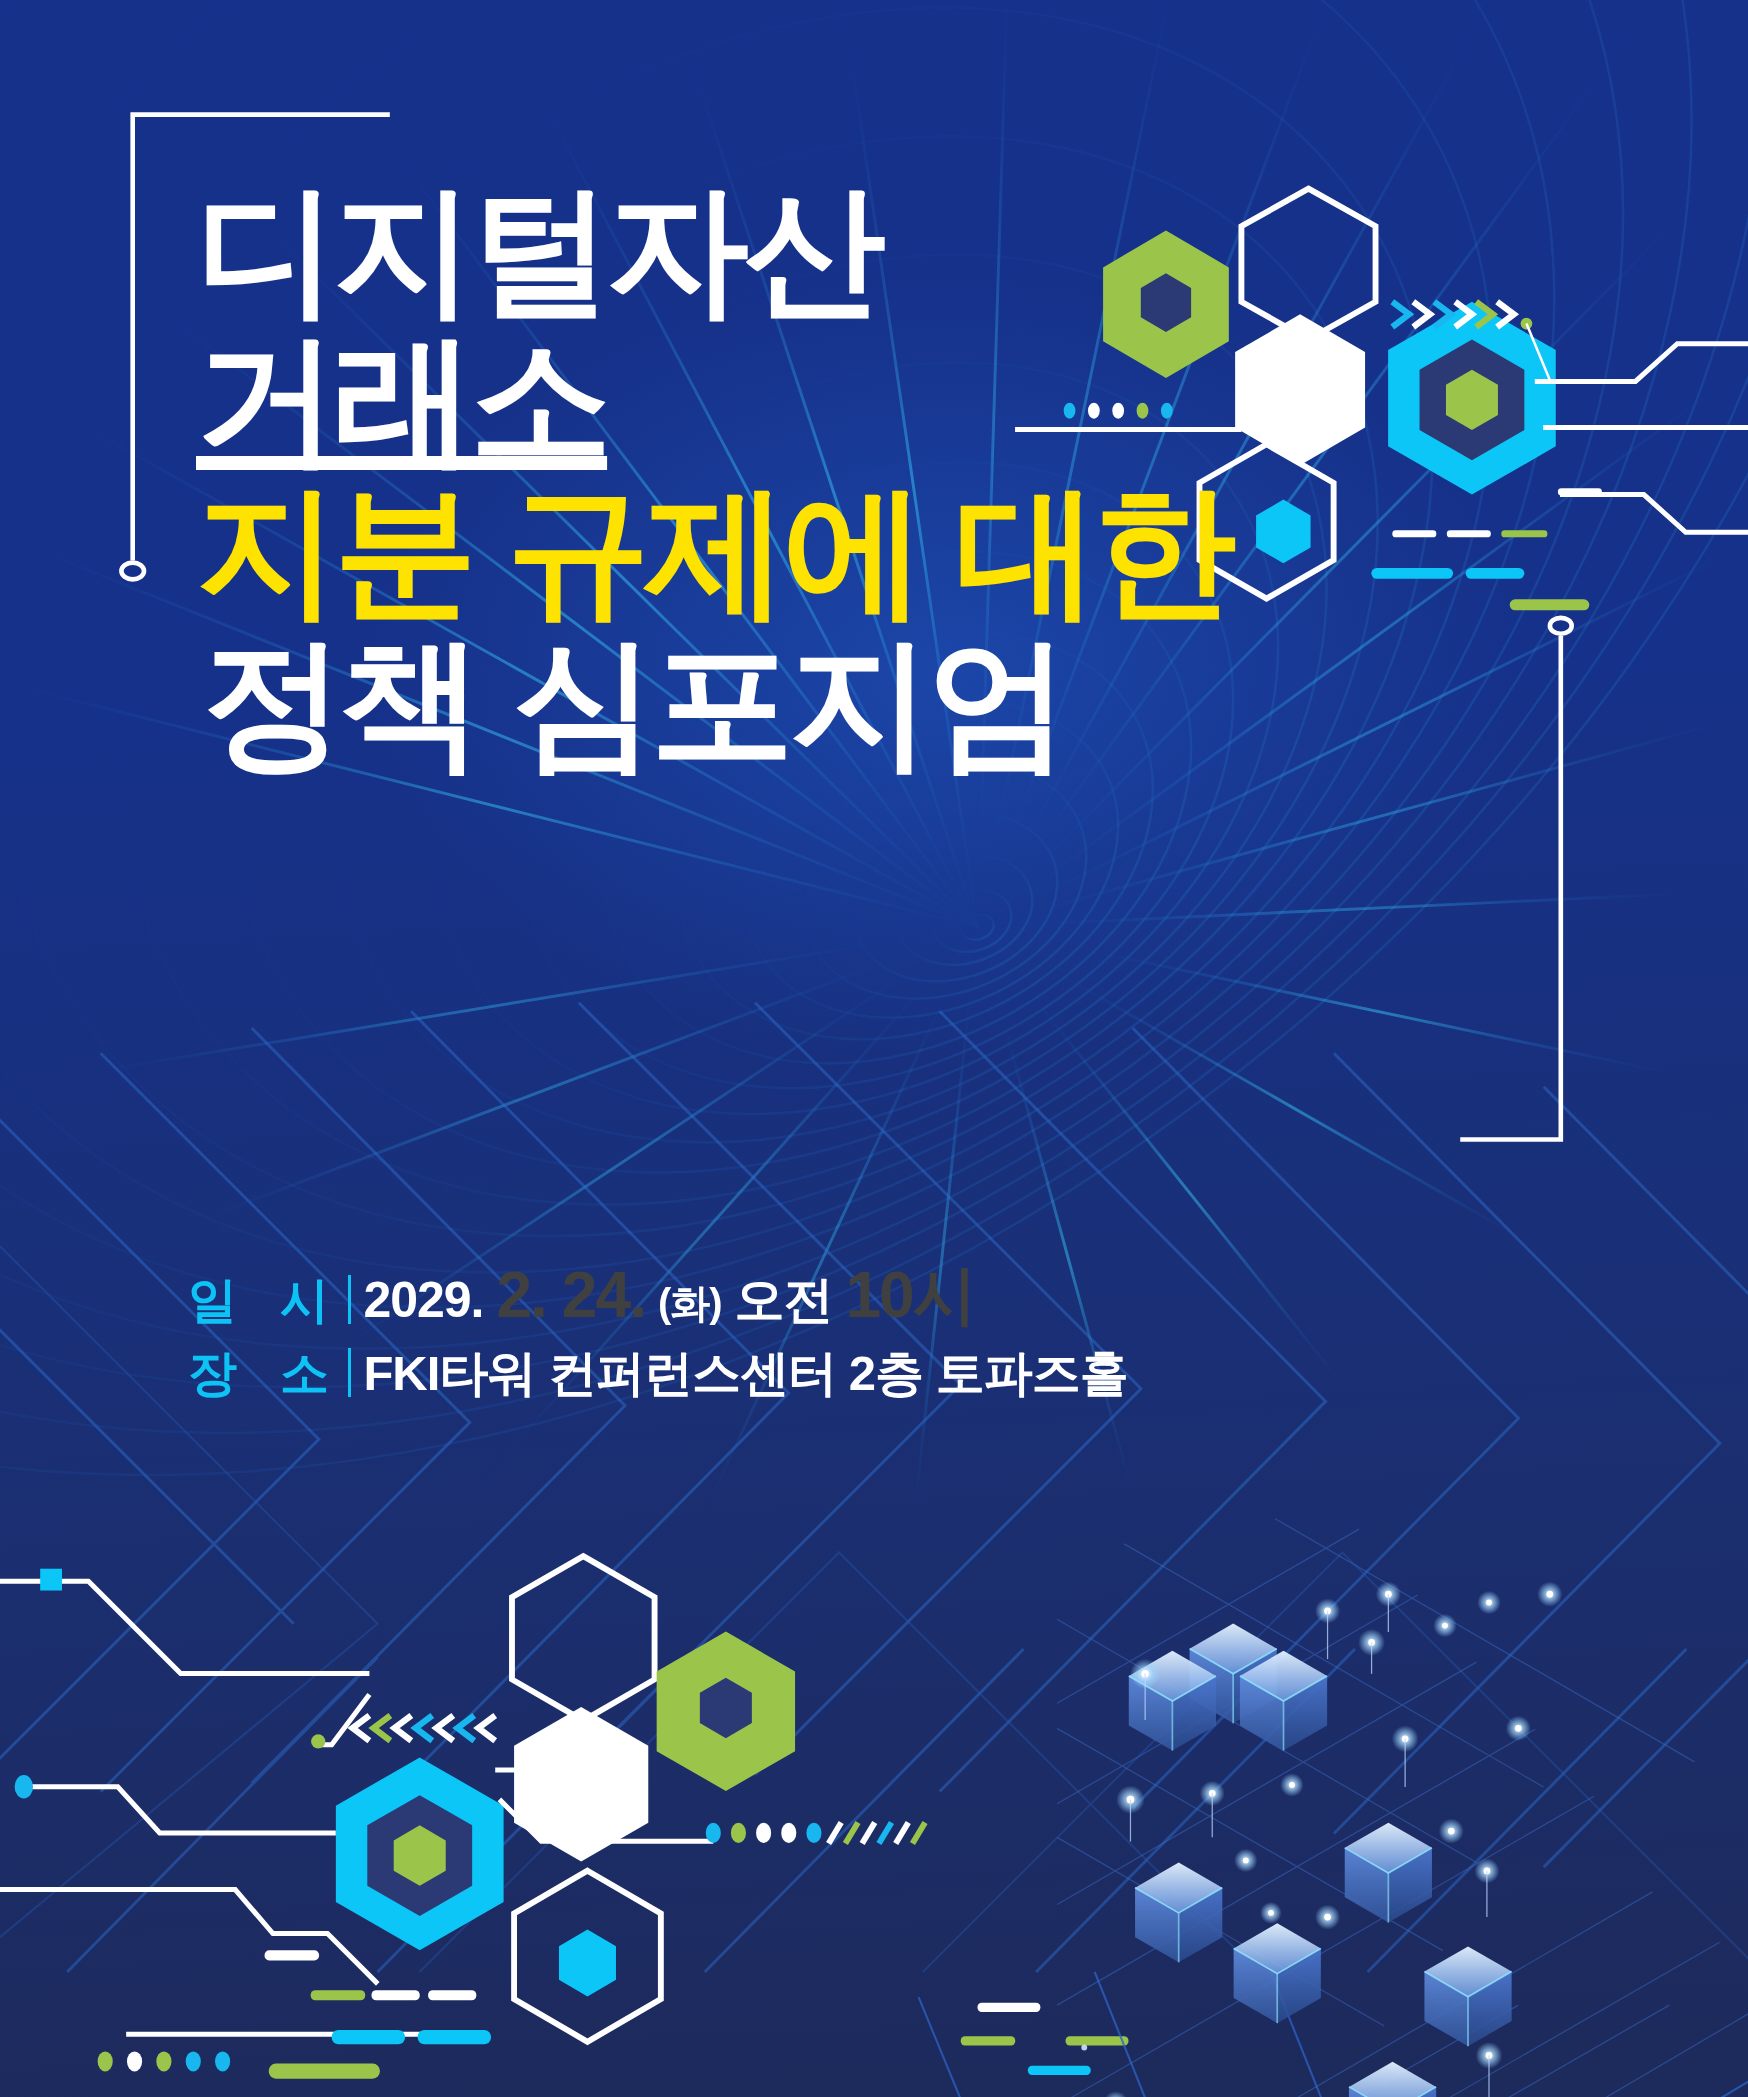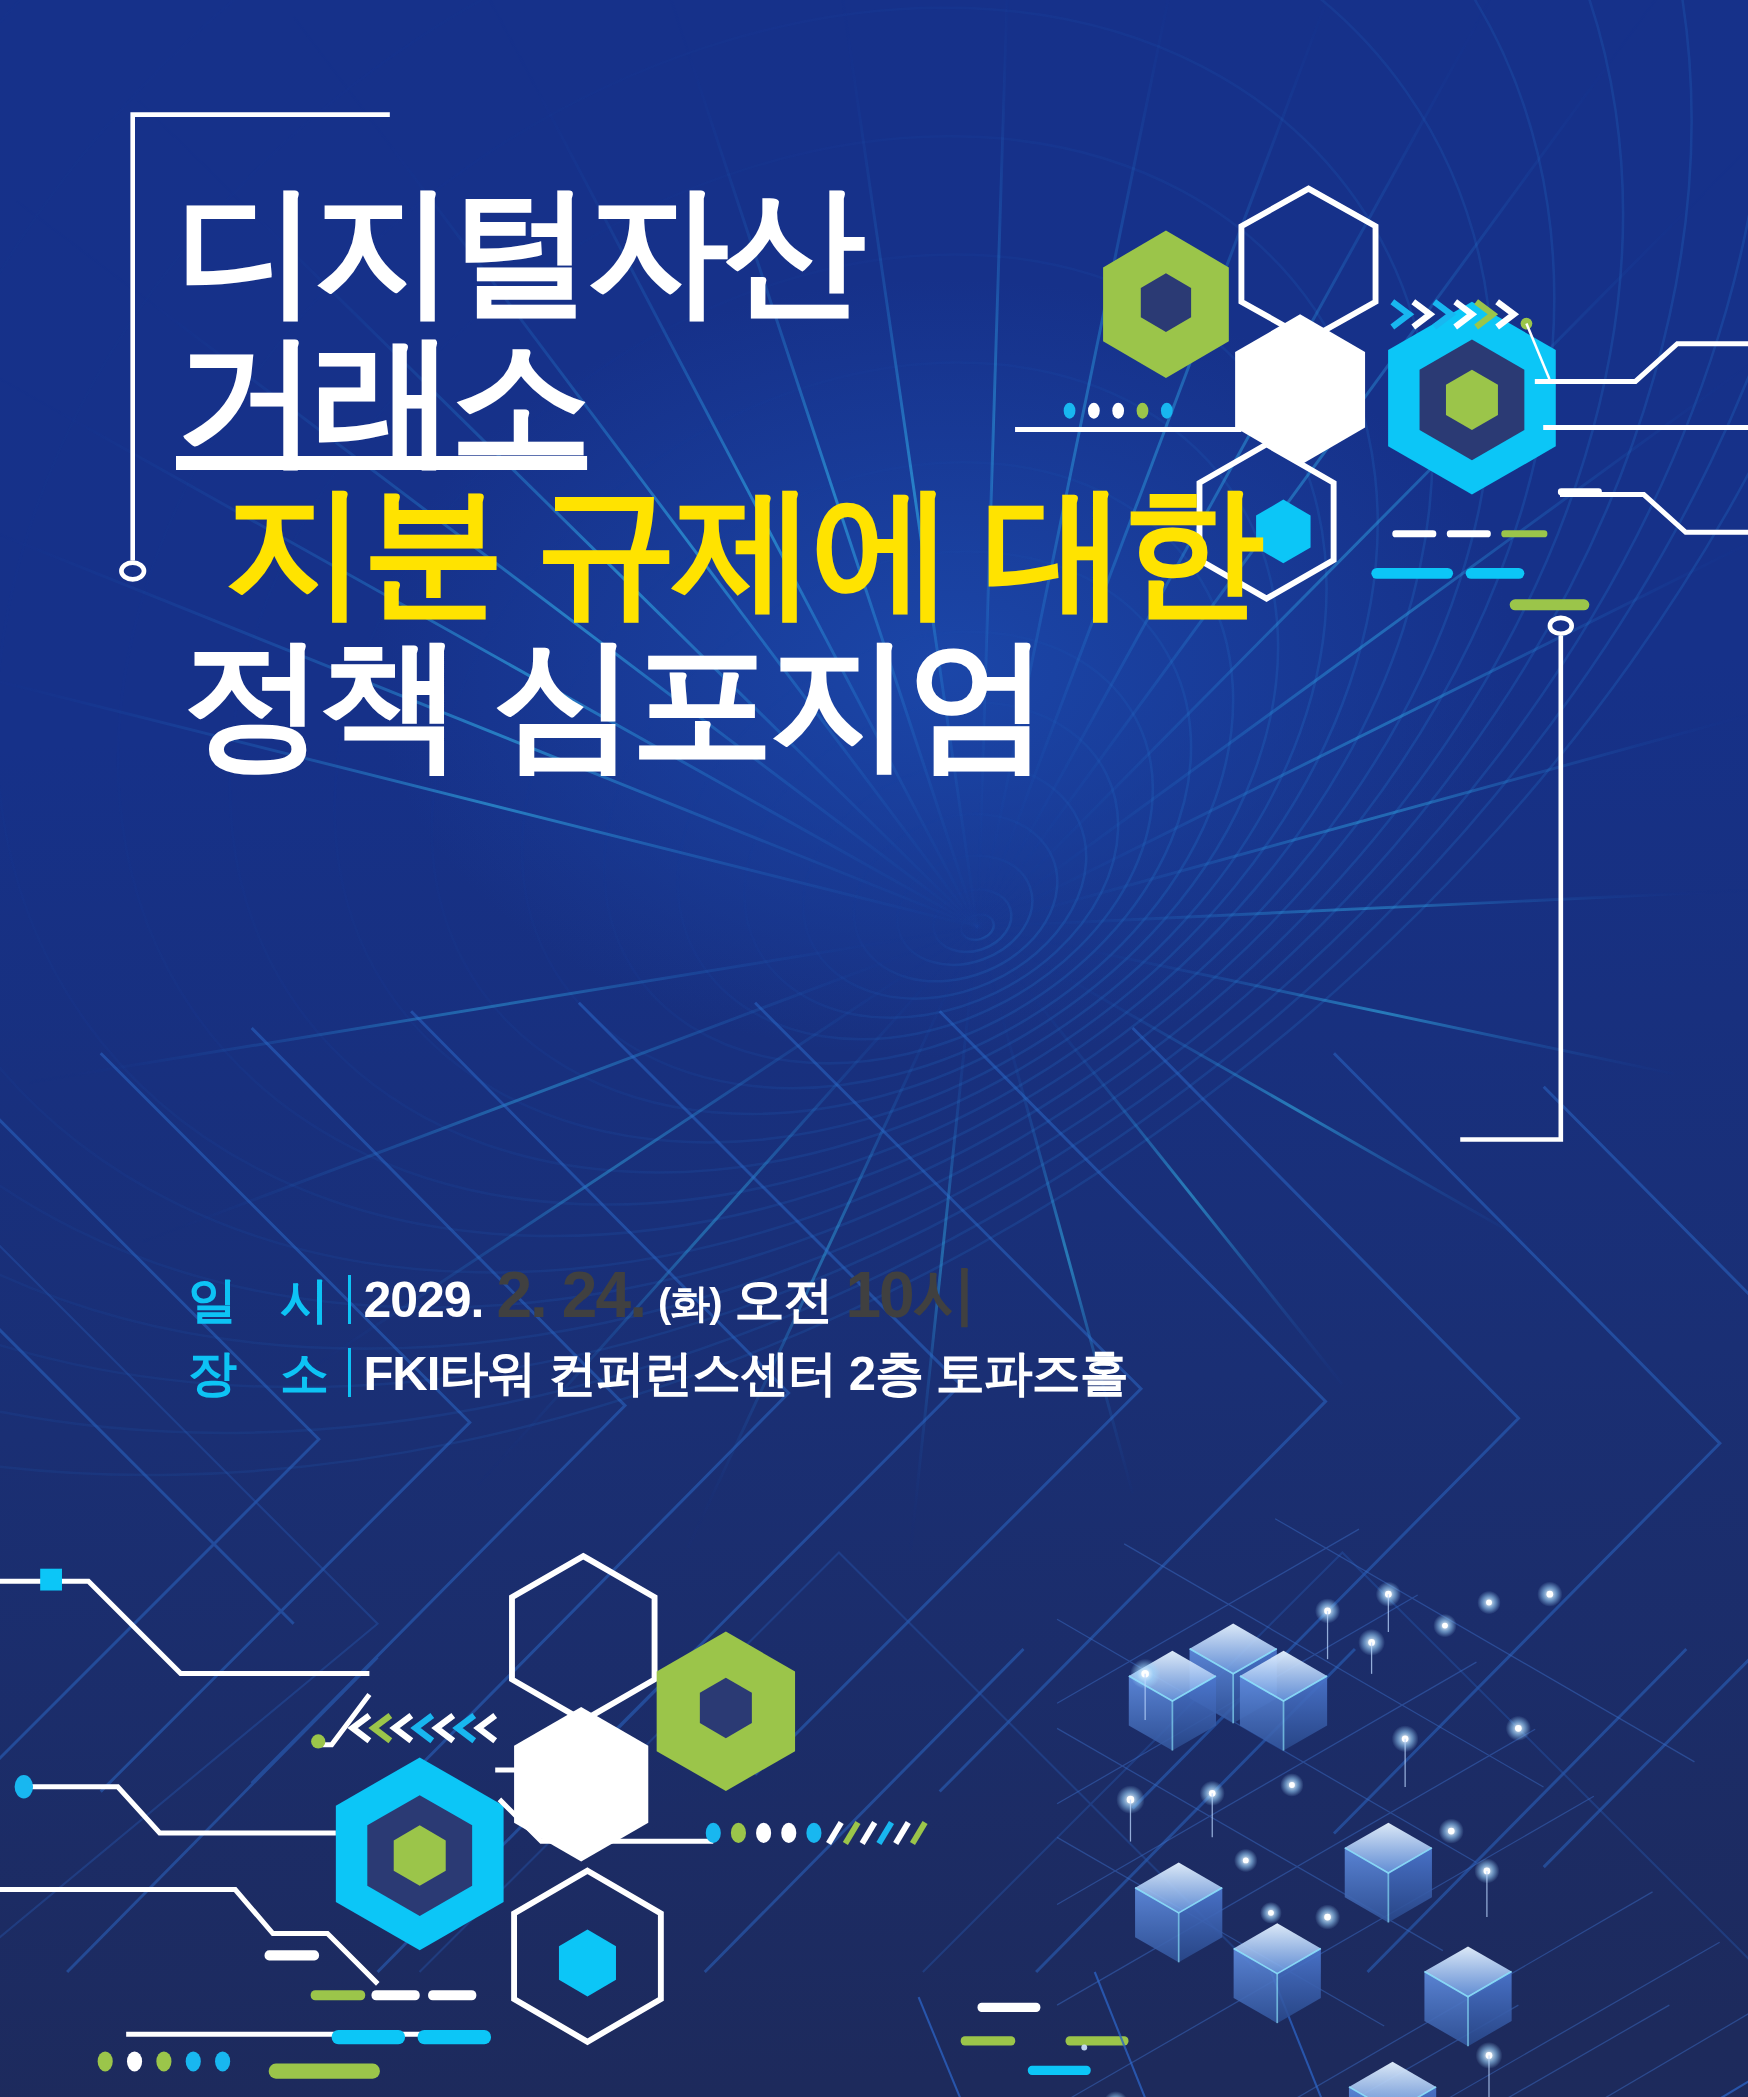--- a/index.html
+++ b/index.html
@@ -26,31 +26,31 @@
   .netlines{position:absolute;left:776px;top:1972px;width:973px;height:818px;opacity:.9;pointer-events:none;}
   .cubes{position:absolute;left:1099px;top:1569px;width:650px;height:629px;pointer-events:none;}
   .deco-top{position:absolute;left:1040px;top:176px;width:713px;height:503px;pointer-events:none;}
   .deco-mid{position:absolute;left:0px;top:1510px;width:1133px;height:671px;pointer-events:none;}
 
   
   .bracket-left{position:absolute;left:126px;top:110px;width:268px;height:474px;pointer-events:none;}
   .bracket-right{position:absolute;left:1477px;top:612px;width:176px;height:533px;pointer-events:none;}
 
   
-  .title-block{position:absolute;left:176px;top:180px;width:1363px;}
+  .title-block{position:absolute;left:196px;top:180px;width:1363px;}
   .tline{
     font-weight:800;letter-spacing:-0.035em;line-height:0.98;
     font-size:138px;white-space:nowrap;
     font-family:"Liberation Sans","DejaVu Sans",sans-serif;
   }
   .tline.w{color:#ffffff;}
   .tline.y{color:#ffe300;}
   .tl1{font-size:142px;}
   .tl2{font-size:142px;margin-top:10px;text-decoration:underline;}
-  .tl3{font-size:143px;margin-top:12.6px;margin-left:48px;}
+  .tl3{font-size:143px;margin-top:12.6px;}
   .tl4{font-size:143px;margin-top:11.7px;margin-left:6px;}
 
   
   .info-block{position:absolute;left:188px;top:1263px;width:1384px;}
   .info-row{display:flex;align-items:baseline;white-space:nowrap;margin-bottom:14.3px;text-align:right;}
   .info-label{
     color:#0dc3f5;font-weight:800;font-size:49px;letter-spacing:.30em;
     line-height:1;padding-right:2.5px;
   }
   .info-sep{

